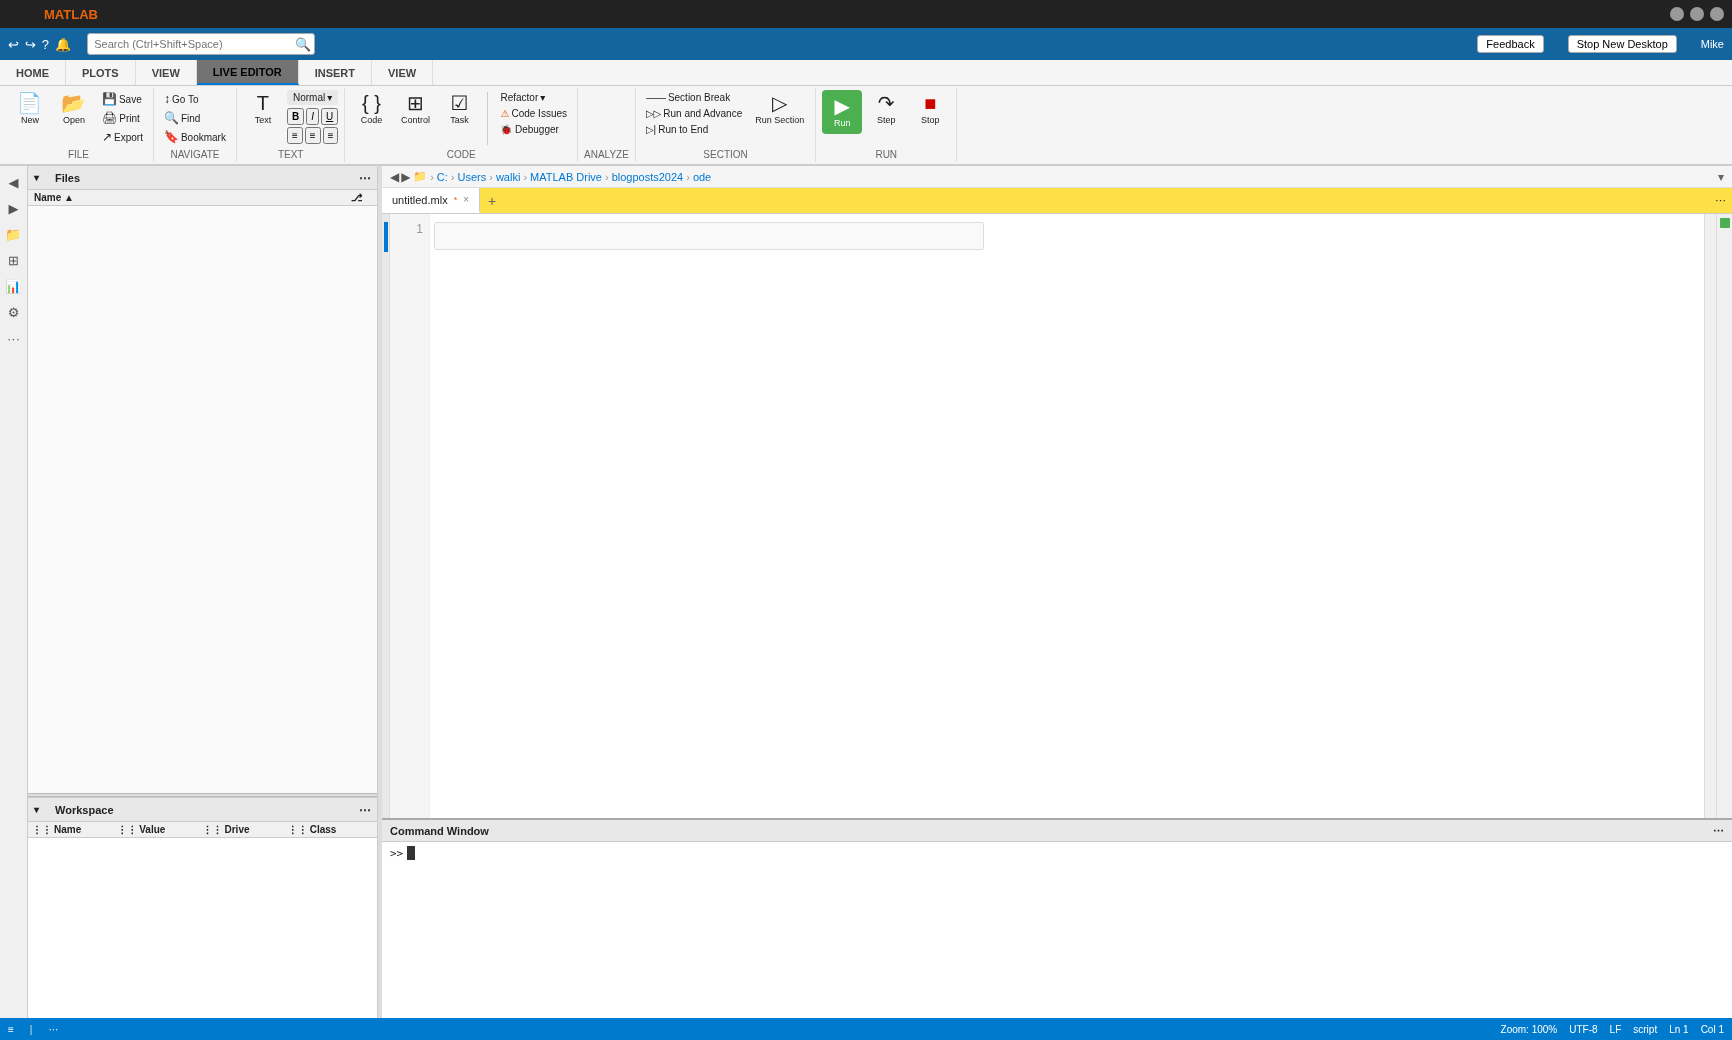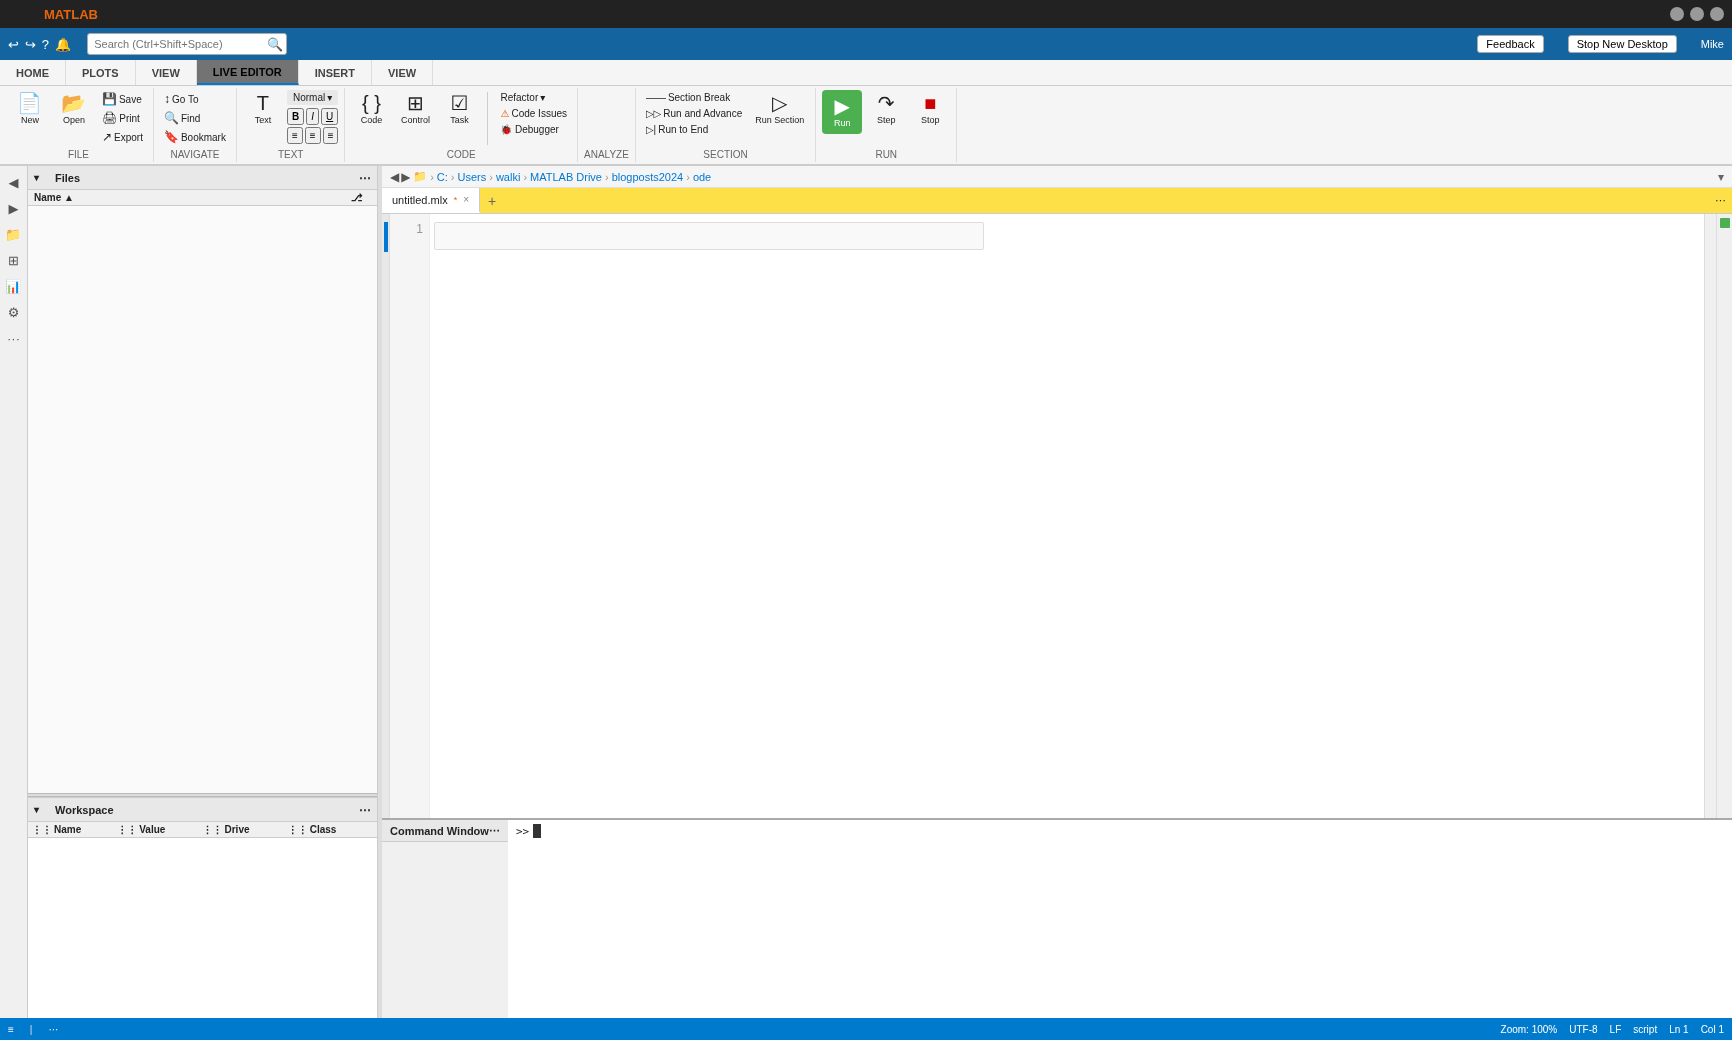--- a/index.html
+++ b/index.html
@@ -28,21 +28,21 @@
     .ribbon-btn { display: flex; flex-direction: column; align-items: center; padding: 3px 5px; cursor: pointer; border-radius: 3px; min-width: 40px; }
     .ribbon-btn .icon { font-size: 20px; line-height: 1; }
     .ribbon-btn .label { font-size: 9px; margin-top: 2px; text-align: center; white-space: nowrap; }
     .ribbon-btn-small { display: flex; align-items: center; gap: 2px; padding: 2px 4px; cursor: pointer; border-radius: 2px; white-space: nowrap; font-size: 10px; }
     .ribbon-btn-small .icon { font-size: 12px; }
     .ribbon-col { display: flex; flex-direction: column; gap: 1px; }
 
     
     .toolbar-top { background: #1464a0; height: 32px; display: flex; align-items: center; padding: 0 8px; gap: 8px; flex-shrink: 0; }
     .toolbar-top-left { display: flex; align-items: center; gap: 6px; }
-    .toolbar-search { background: #fff; border: 1px solid #aaa; border-radius: 3px; padding: 4px 6px; font-size: 11px; width: 200px; height: 22px; }
+    .toolbar-search { background: #fff; border: 1px solid #aaa; border-radius: 3px; padding: 4px 6px; font-size: 11px; width: 228px; height: 22px; }
     .toolbar-top-right { margin-left: auto; display: flex; align-items: center; gap: 24px; }
     .feedback-btn { background: #fff; border: 1px solid #aaa; border-radius: 3px; padding: 2px 8px; font-size: 11px; cursor: pointer; }
     .stop-new-desktop-btn { background: #fff; border: 1px solid #aaa; border-radius: 3px; padding: 2px 8px; font-size: 11px; cursor: pointer; }
     .user-btn { color: #fff; font-size: 11px; cursor: pointer; }
 
     
     .main { display: flex; flex: 1; overflow: hidden; }
 
     
     .sidebar-icons { background: #f0f0f0; width: 28px; border-right: 1px solid #ccc; display: flex; flex-direction: column; align-items: center; padding-top: 4px; gap: 2px; flex-shrink: 0; }
@@ -85,21 +85,21 @@
     
     .editor-content { flex: 1; display: flex; overflow: hidden; }
     .editor-gutter { width: 40px; background: #f5f5f5; border-right: 1px solid #eee; padding-top: 8px; display: flex; flex-direction: column; align-items: flex-end; padding-right: 6px; font-size: 12px; color: #999; }
     .editor-section-bar { width: 8px; background: #e8e8e8; border-right: 1px solid #ddd; }
     .editor-main { flex: 1; background: #fff; padding: 4px; overflow: auto; position: relative; }
     .code-input-box { background: #f9f9f9; border: 1px solid #ddd; border-radius: 2px; min-height: 28px; margin: 4px 0; padding: 4px; width: 550px; }
     .editor-right-margin { width: 12px; background: #f0f0f0; border-left: 1px solid #ddd; }
     .editor-right-panel { width: 16px; background: #f0f0f0; border-left: 1px solid #ddd; display: flex; flex-direction: column; align-items: center; }
 
     
-    .command-window { height: 200px; border-top: 2px solid #aaa; display: flex; flex-shrink: 0; }
+    .command-window { height: 200px; border-top: 2px solid #aaa; display: flex; flex-direction: column; flex-shrink: 0; }
     .command-header { background: #e8e8e8; border-bottom: 1px solid #ccc; height: 22px; display: flex; align-items: center; padding: 0 8px; font-size: 11px; font-weight: 600; }
     .command-body { flex: 1; background: #fff; padding: 4px 8px; font-family: monospace; font-size: 11px; overflow: auto; }
     .command-prompt { display: flex; align-items: center; gap: 4px; }
     .command-cursor { display: inline-block; width: 8px; height: 14px; background: #333; vertical-align: bottom; animation: blink 1s step-end infinite; }
     @keyframes blink { 50% { opacity: 0; } }
 
     
     .status-bar { height: 22px; background: #007acc; color: #fff; display: flex; align-items: center; padding: 0 8px; font-size: 10px; gap: 16px; flex-shrink: 0; }
     .status-bar-right { margin-left: auto; display: flex; gap: 12px; }
     .status-item { display: flex; align-items: center; gap: 3px; }

